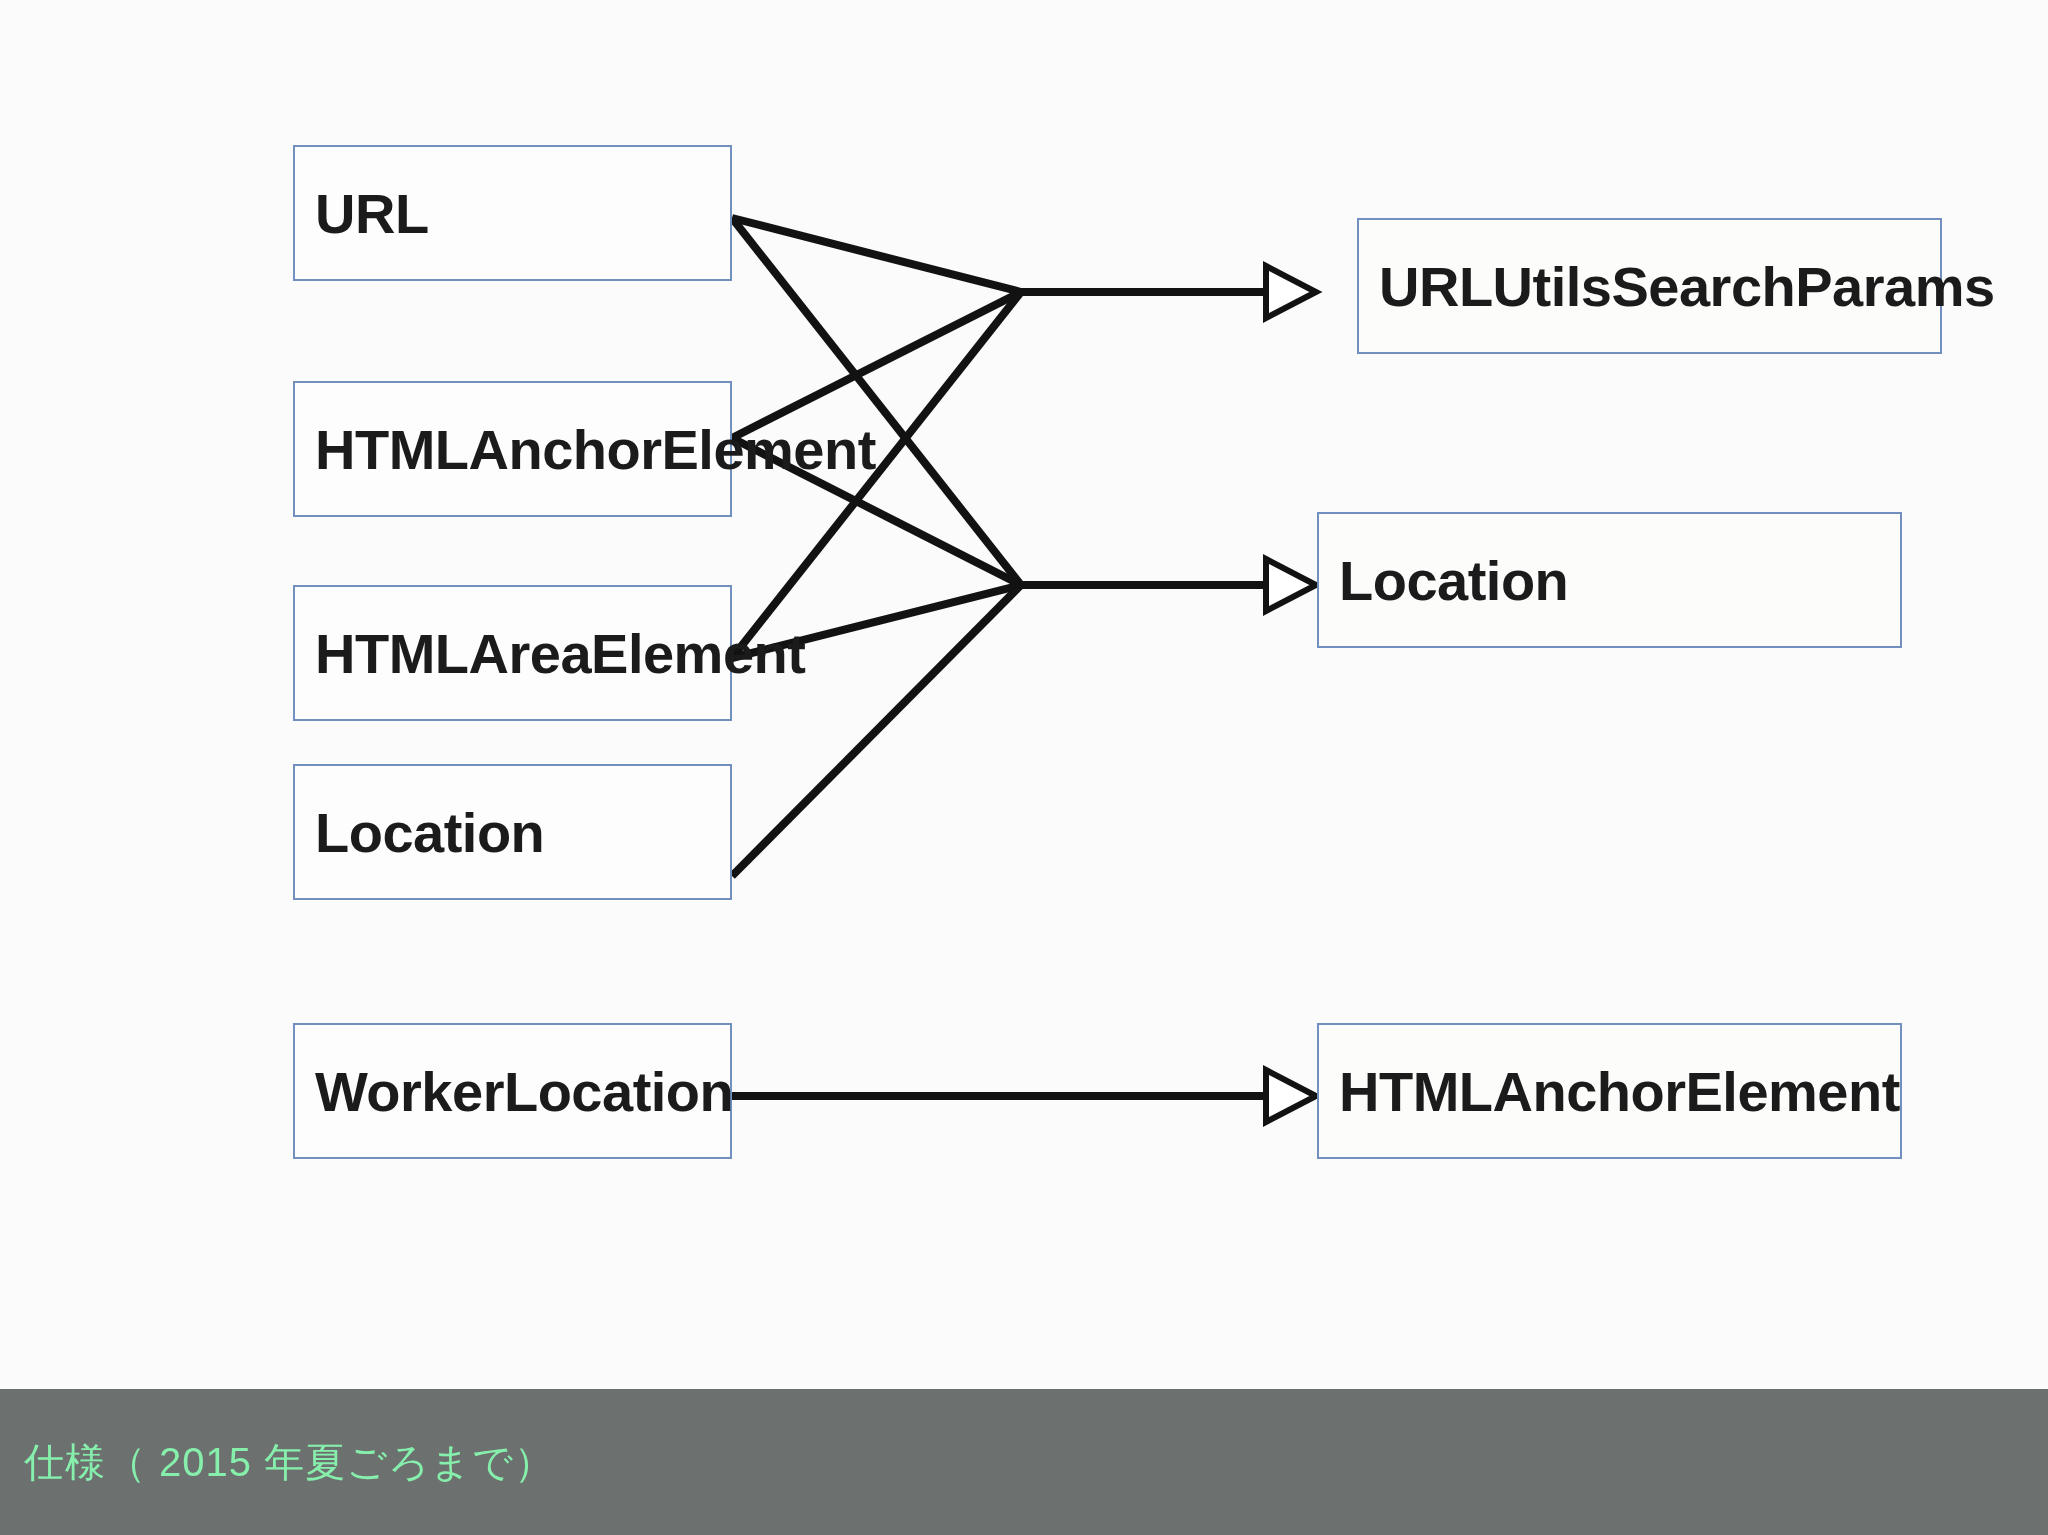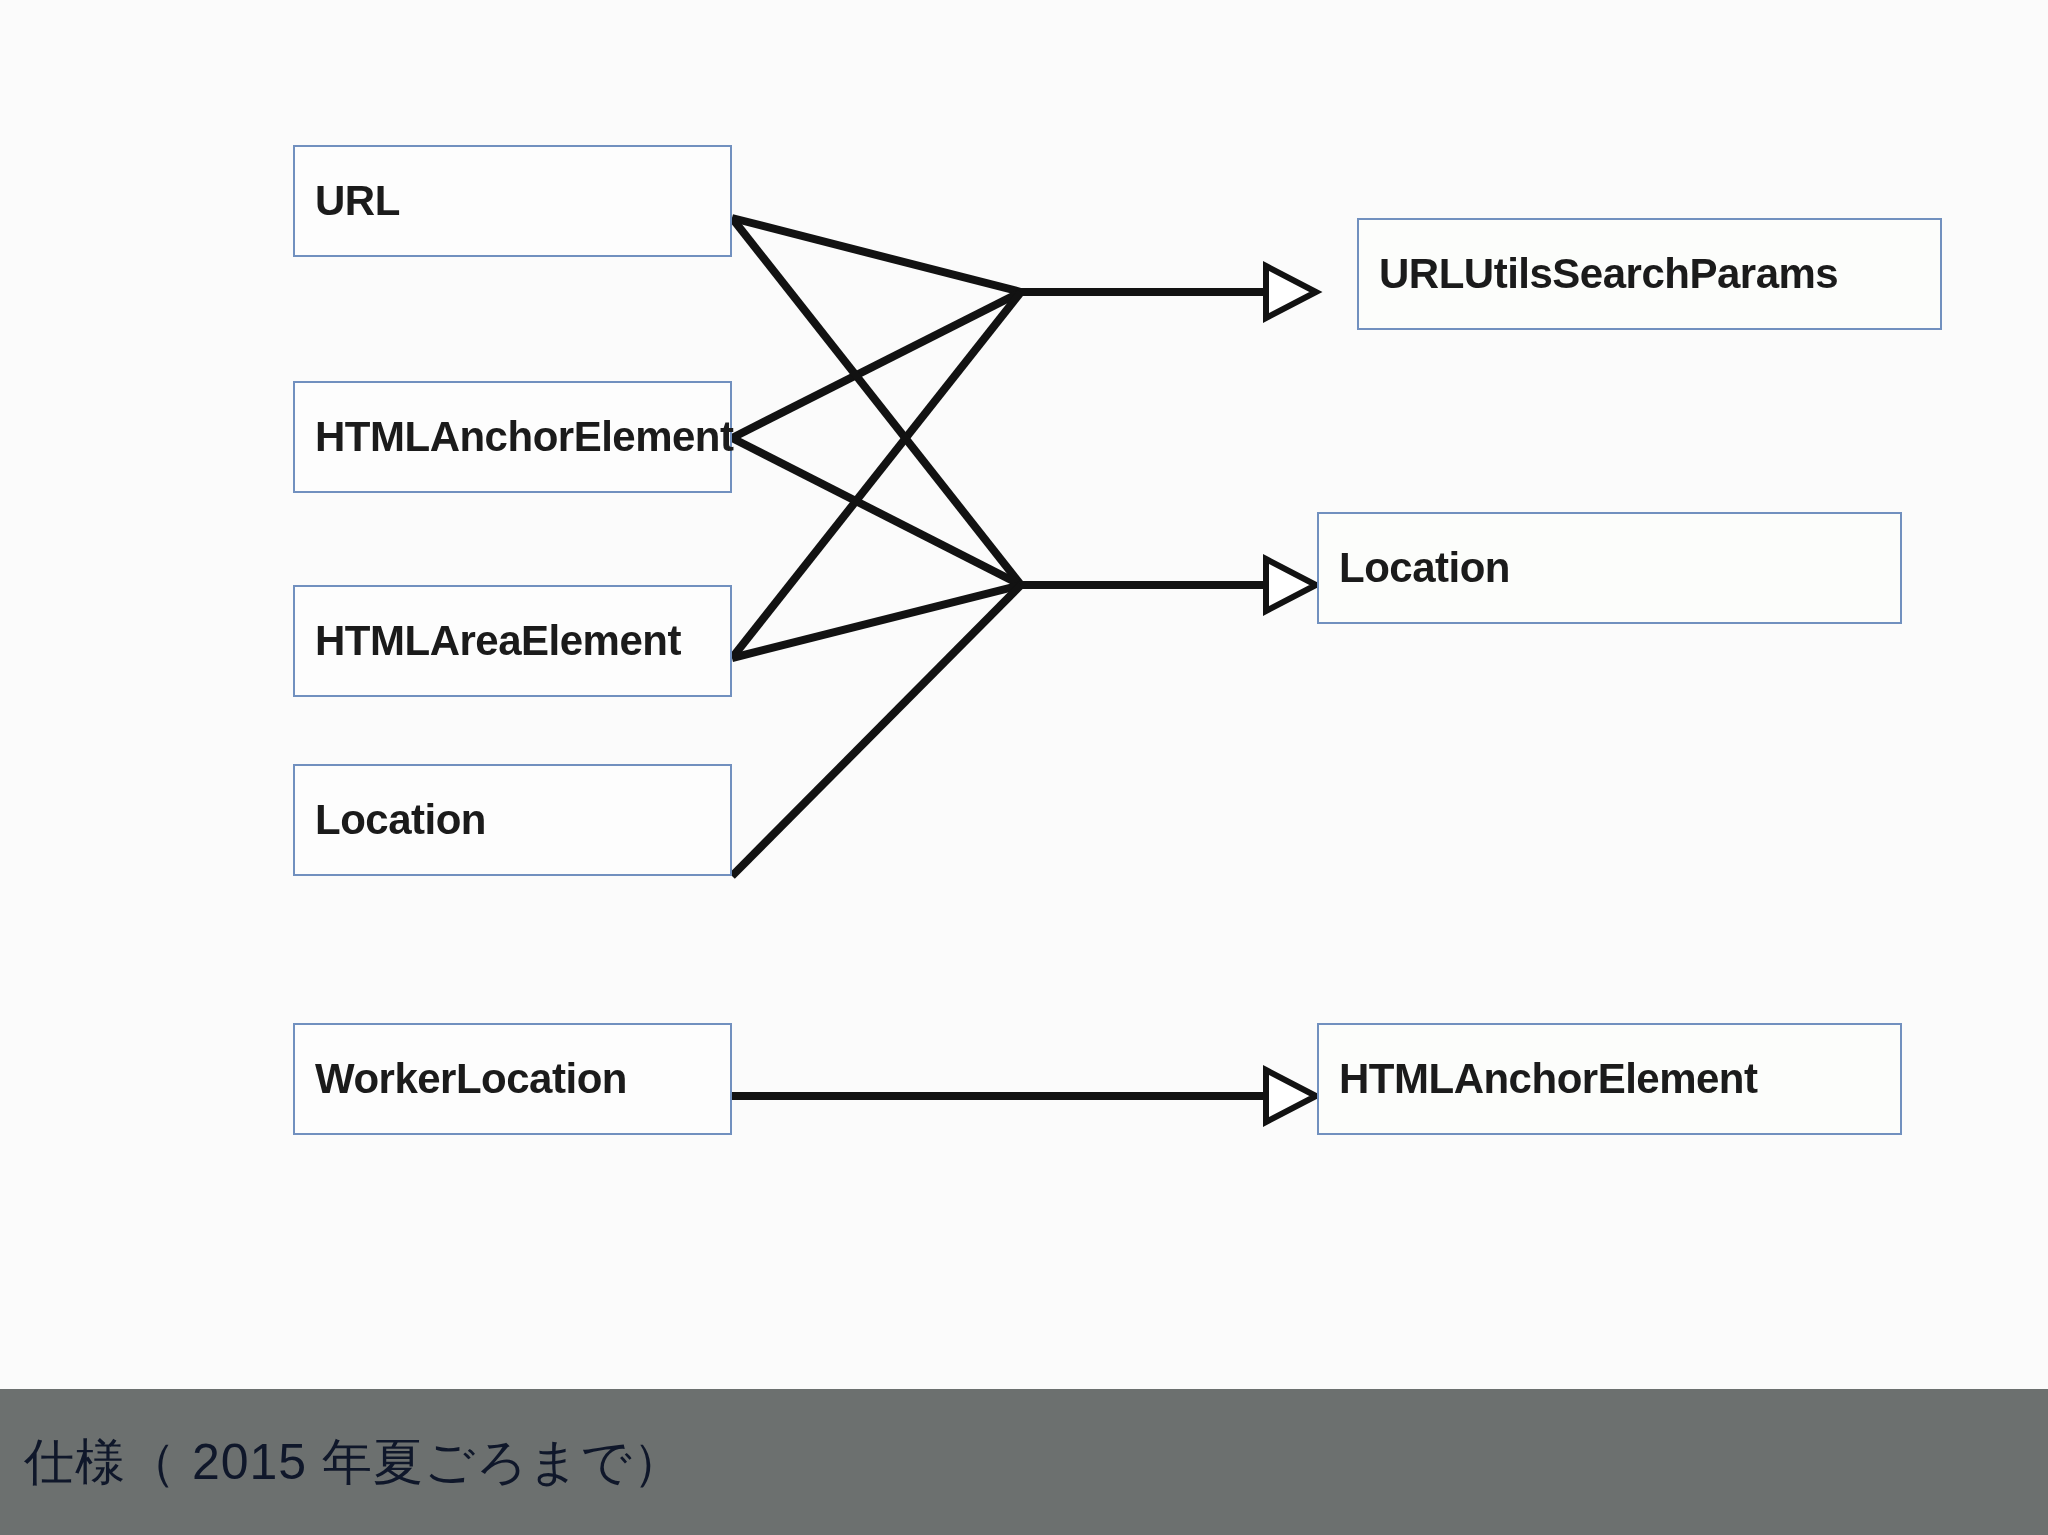--- a/index.html
+++ b/index.html
@@ -16,27 +16,27 @@
   .diagram{
     position:absolute;inset:0;
   }
   svg.edges{
     position:absolute;left:0;top:0;width:2048px;height:1535px;
     pointer-events:none;
   }
   .node{
     position:absolute;
     box-sizing:border-box;
-    width:439px;height:112px;
+    width:439px;height:136px;
     background:#fdfdfd;
     border:2px solid #7190bf;
     display:flex;align-items:center;
     padding-left:20px;
     font-weight:bold;
-    font-size:42px;
+    font-size:56px;
     color:#1b1b1b;
     letter-spacing:-0.5px;
     white-space:nowrap;
   }
   .node.right-col{left:1317px;width:585px;background:#fcfdfb;}
   .node.left-col{left:293px;}
   #node-url{top:145px;}
   #node-anchor{top:381px;}
   #node-area{top:585px;}
   #node-location{top:764px;text-align:right;}
@@ -46,22 +46,22 @@
   #node-readonly{top:1023px;}
   .footer-bar{
     position:absolute;left:0;top:1389px;
     width:100%;height:146px;
     background:#6c706f;
     display:flex;align-items:center;
     box-sizing:border-box;
     padding-left:24px;
   }
   .footer-bar .caption{
-    color:#0f172a;
-    font-size:50px;
+    color:#86efac;
+    font-size:40px;
     font-weight:normal;
     letter-spacing:1px;
     text-align:right;
   }
 </style>
 </head>
 <body>
 
 <div class="slide">
   <div class="diagram">

